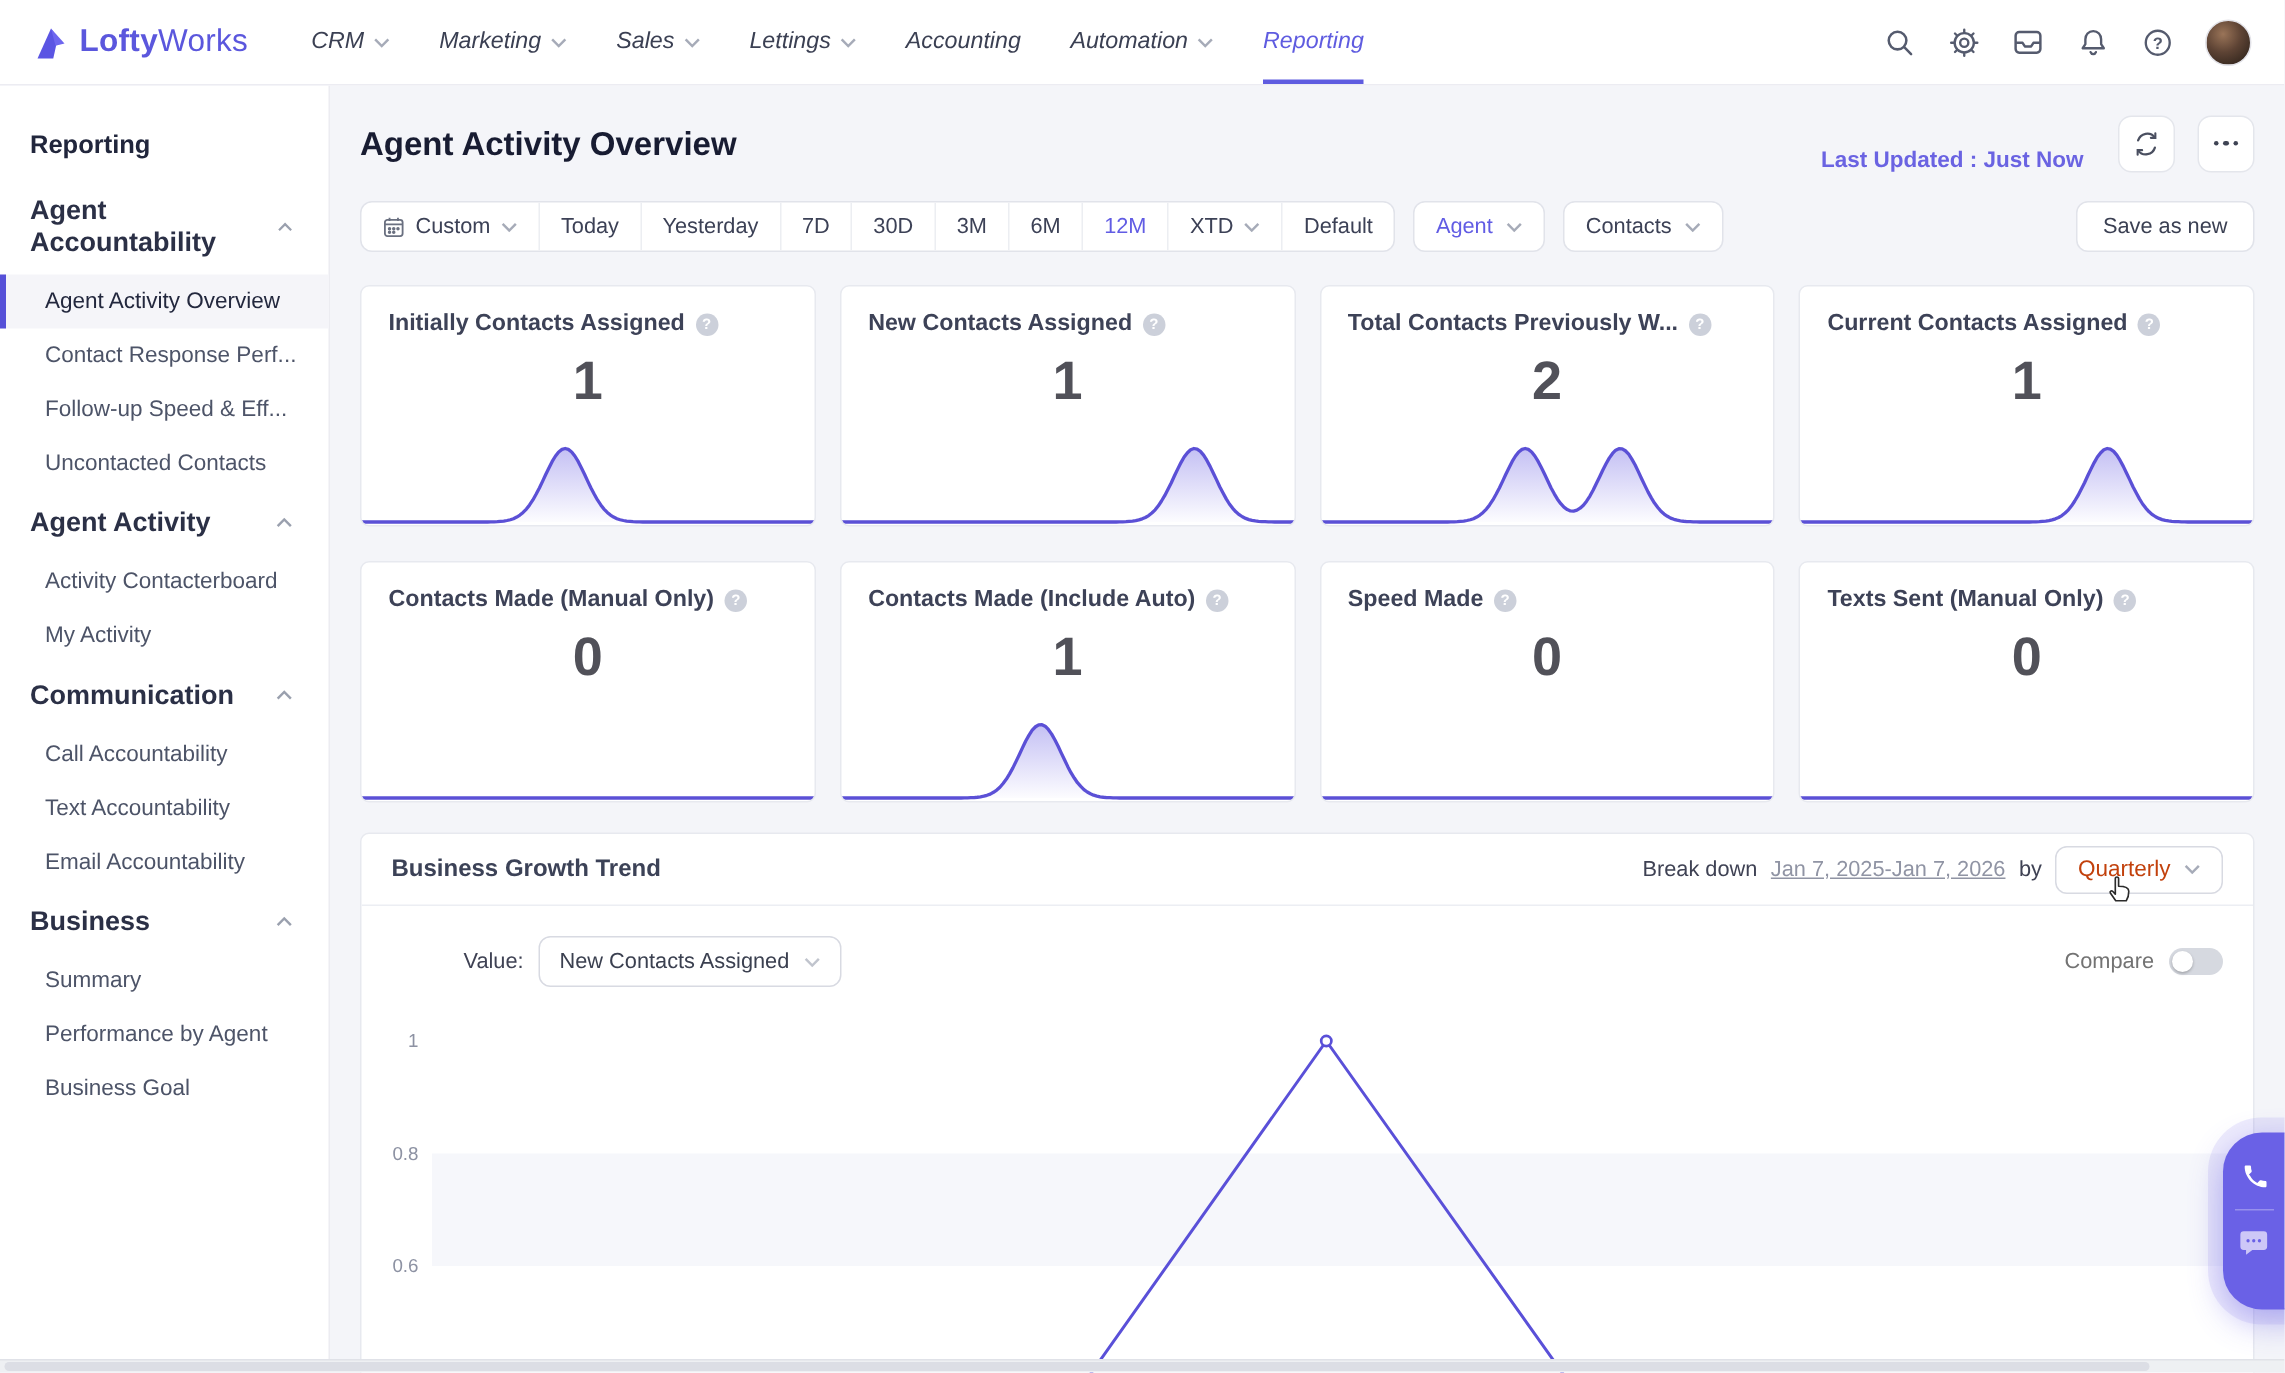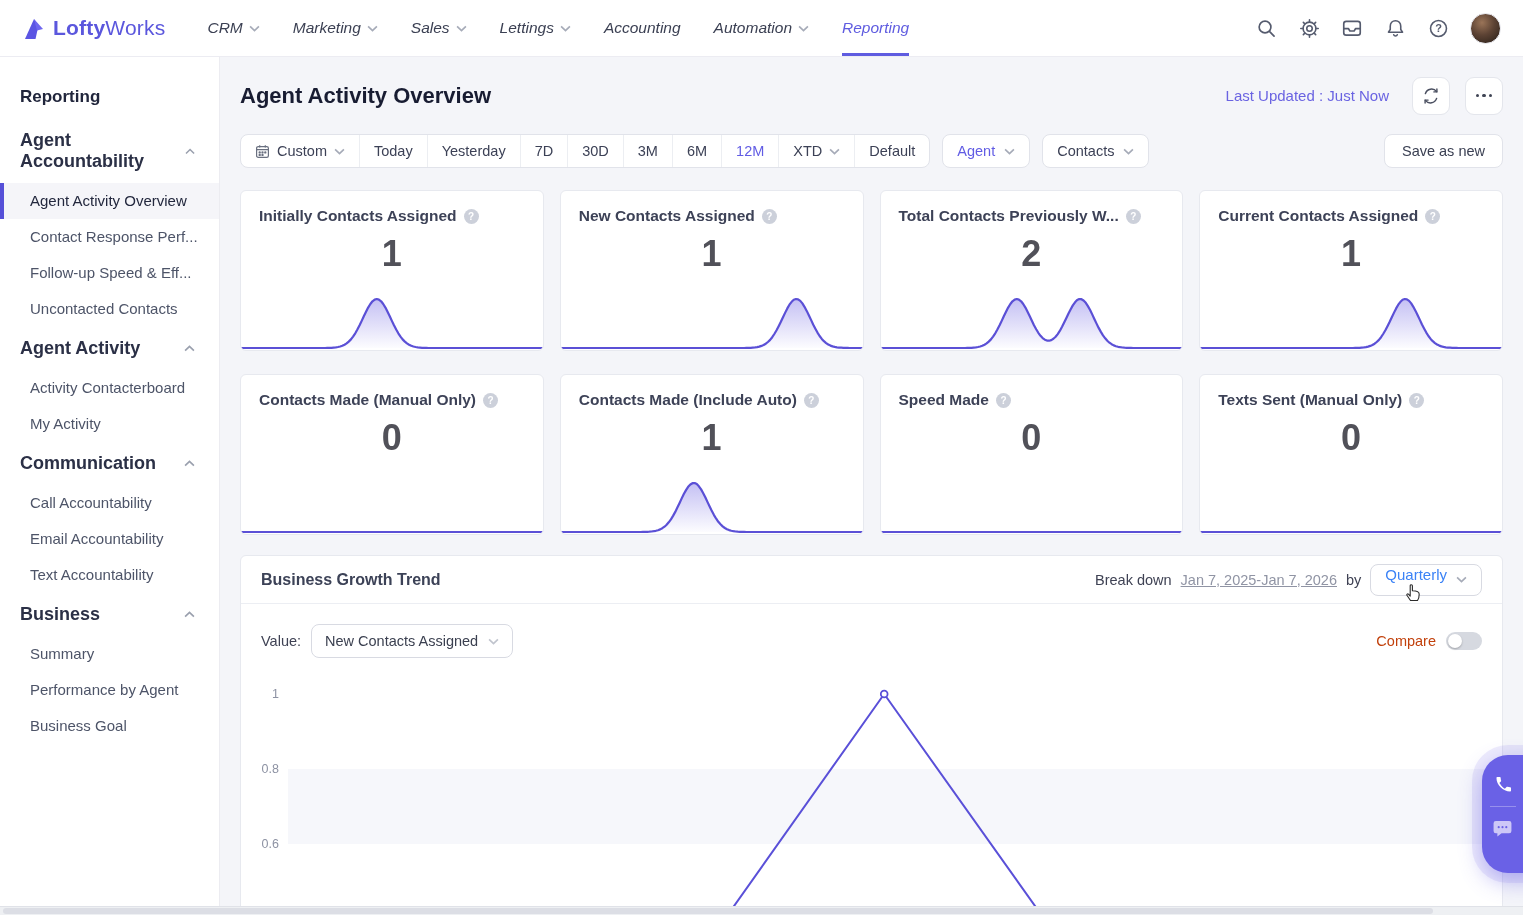--- a/index.html
+++ b/index.html
@@ -30,21 +30,21 @@
   .sb-title { font-size:17px; font-weight:700; color:#21263c; margin:30px 20px 12px; }
   .sb-sec-h { display:flex; align-items:center; justify-content:space-between;
               padding:11px 24px 11px 20px; font-size:18px; font-weight:700; color:#2b3046; cursor:pointer; }
   .sb-item { padding:9px 14px 9px 30px; font-size:15px; color:#4d5468; cursor:pointer; line-height:18px; }
   .sb-item.active { background:#f5f5f9; border-left:4px solid #5650d8; padding-left:26px; color:#23283e; }
 
   
   main { position:absolute; left:220px; top:57px; right:0; bottom:0; padding:0 20px; }
   .page-head { height:77px; display:flex; align-items:center; }
   .page-title { font-size:22px; font-weight:700; color:#181c32; }
-  .head-right { margin-left:auto; display:flex; align-items:center; gap:15px; }
+  .head-right { margin-left:auto; display:flex; align-items:flex-end; gap:15px;font-weight:bold; }
   .last-updated { font-size:15px; color:#6a63e2; margin-right:8px; }
   .icon-btn { width:38px; height:38px; background:#fff; border:1px solid #e4e6ec; border-radius:9px;
               display:flex; align-items:center; justify-content:center; cursor:pointer; }
   .dots { display:flex; gap:3px; }
   .dots i { width:3.5px; height:3.5px; border-radius:50%; background:#3f4454; }
 
   
   .filter-row { display:flex; align-items:center; gap:12px; }
   .seg-group { display:flex; background:#fff; border:1px solid #e1e3ea; border-radius:8px; overflow:hidden; height:34px; }
   .seg { display:flex; align-items:center; gap:7px; padding:0 14px; font-size:14.5px; color:#3c4156;
@@ -66,27 +66,27 @@
            font-size:10px; font-weight:700; display:inline-flex; align-items:center; justify-content:center; }
   .card-value { text-align:center; font-size:36px; font-weight:700; color:#515159; margin-top:8px; }
   .spark { position:absolute; left:0; right:0; bottom:0; display:block; }
 
   
   .trend-card { margin-top:20px; background:#fff; border:1px solid #e7e9ef; border-radius:6px; height:430px; overflow:hidden; }
   .trend-head { height:48px; display:flex; align-items:center; padding:0 20px; border-bottom:1px solid #eceef3; }
   .trend-title { font-size:16px; font-weight:700; color:#3c4257; }
   .trend-head-right { margin-left:auto; display:flex; align-items:center; gap:9px; font-size:14.5px; color:#3f4254; }
   .date-link { color:#9094a4; text-decoration:underline; cursor:pointer; }
-  .interval-btn { display:flex; align-items:flex-end; gap:9px; background:#fff; border:1px solid #d8dae2;
-                  border-radius:8px; height:32px; padding:12px 14px; font-size:15px; color:#3b82f6; cursor:pointer; }
+  .interval-btn { display:flex; align-items:center; gap:9px; background:#fff; border:1px solid #d8dae2;
+                  border-radius:8px; height:32px; padding:12px 14px; font-size:15px; color:#c2410c; cursor:pointer; }
   .trend-controls { display:flex; align-items:center; padding:20px 20px 0; }
-  .value-label { font-size:14.5px; color:#3f4254; margin-right:10px; }
+  .value-label { font-size:14.5px; color:#3f4254; margin-right:10px;margin-left:48px; }
   .select-box { display:flex; align-items:center; gap:10px; background:#fff; border:1px solid #d8dae2;
                 border-radius:8px; height:34px; padding:0 13px; font-size:14.5px; color:#3b4050; cursor:pointer; }
-  .compare-wrap { margin-left:auto; display:flex; align-items:center; gap:10px; font-size:14.5px; color:#c2410c; }
+  .compare-wrap { margin-left:auto; display:flex; align-items:center; gap:10px; font-size:14.5px; color:#737373; }
   .toggle { width:36px; height:18px; border-radius:9px; background:#d6d9e0; position:relative; cursor:pointer; }
   .toggle .knob { position:absolute; left:2px; top:2px; width:14px; height:14px; border-radius:50%;
                   background:#fff; box-shadow:0 1px 2px rgba(0,0,0,.25); }
   .chart-wrap { position:relative; margin-top:19px; height:300px; }
 
   
   .float-widget { position:absolute; top:755px; right:-35px; width:76px; height:118px; background:#6a61e6;
                   border-radius:26px; z-index:30; box-shadow:0 0 0 10px rgba(120,110,235,.13), 0 8px 22px rgba(99,91,230,.45);
                   display:flex; flex-direction:column; align-items:flex-start; padding:18px 0; }
   .fw-col { width:41px; display:flex; flex-direction:column; align-items:center; gap:9px; }
@@ -212,22 +212,22 @@
       </div>
       <div class="sb-item">Activity Contacterboard</div>
       <div class="sb-item">My Activity</div>
       <div class="sb-sec-h">
         <span>Communication</span>
         <svg width="11" height="7" viewBox="0 0 10 6">
           <path d="M1 5l4-4 4 4" fill="none" stroke="#9aa0ae" stroke-width="1.5"></path>
         </svg>
       </div>
       <div class="sb-item">Call Accountability</div>
+      <div class="sb-item">Text Accountability</div>
       <div class="sb-item">Email Accountability</div>
-      <div class="sb-item">Text Accountability</div>
       <div class="sb-sec-h">
         <span>Business</span>
         <svg width="11" height="7" viewBox="0 0 10 6">
           <path d="M1 5l4-4 4 4" fill="none" stroke="#9aa0ae" stroke-width="1.5"></path>
         </svg>
       </div>
       <div class="sb-item">Summary</div>
       <div class="sb-item">Performance by Agent</div>
       <div class="sb-item">Business Goal</div>
     </div>

